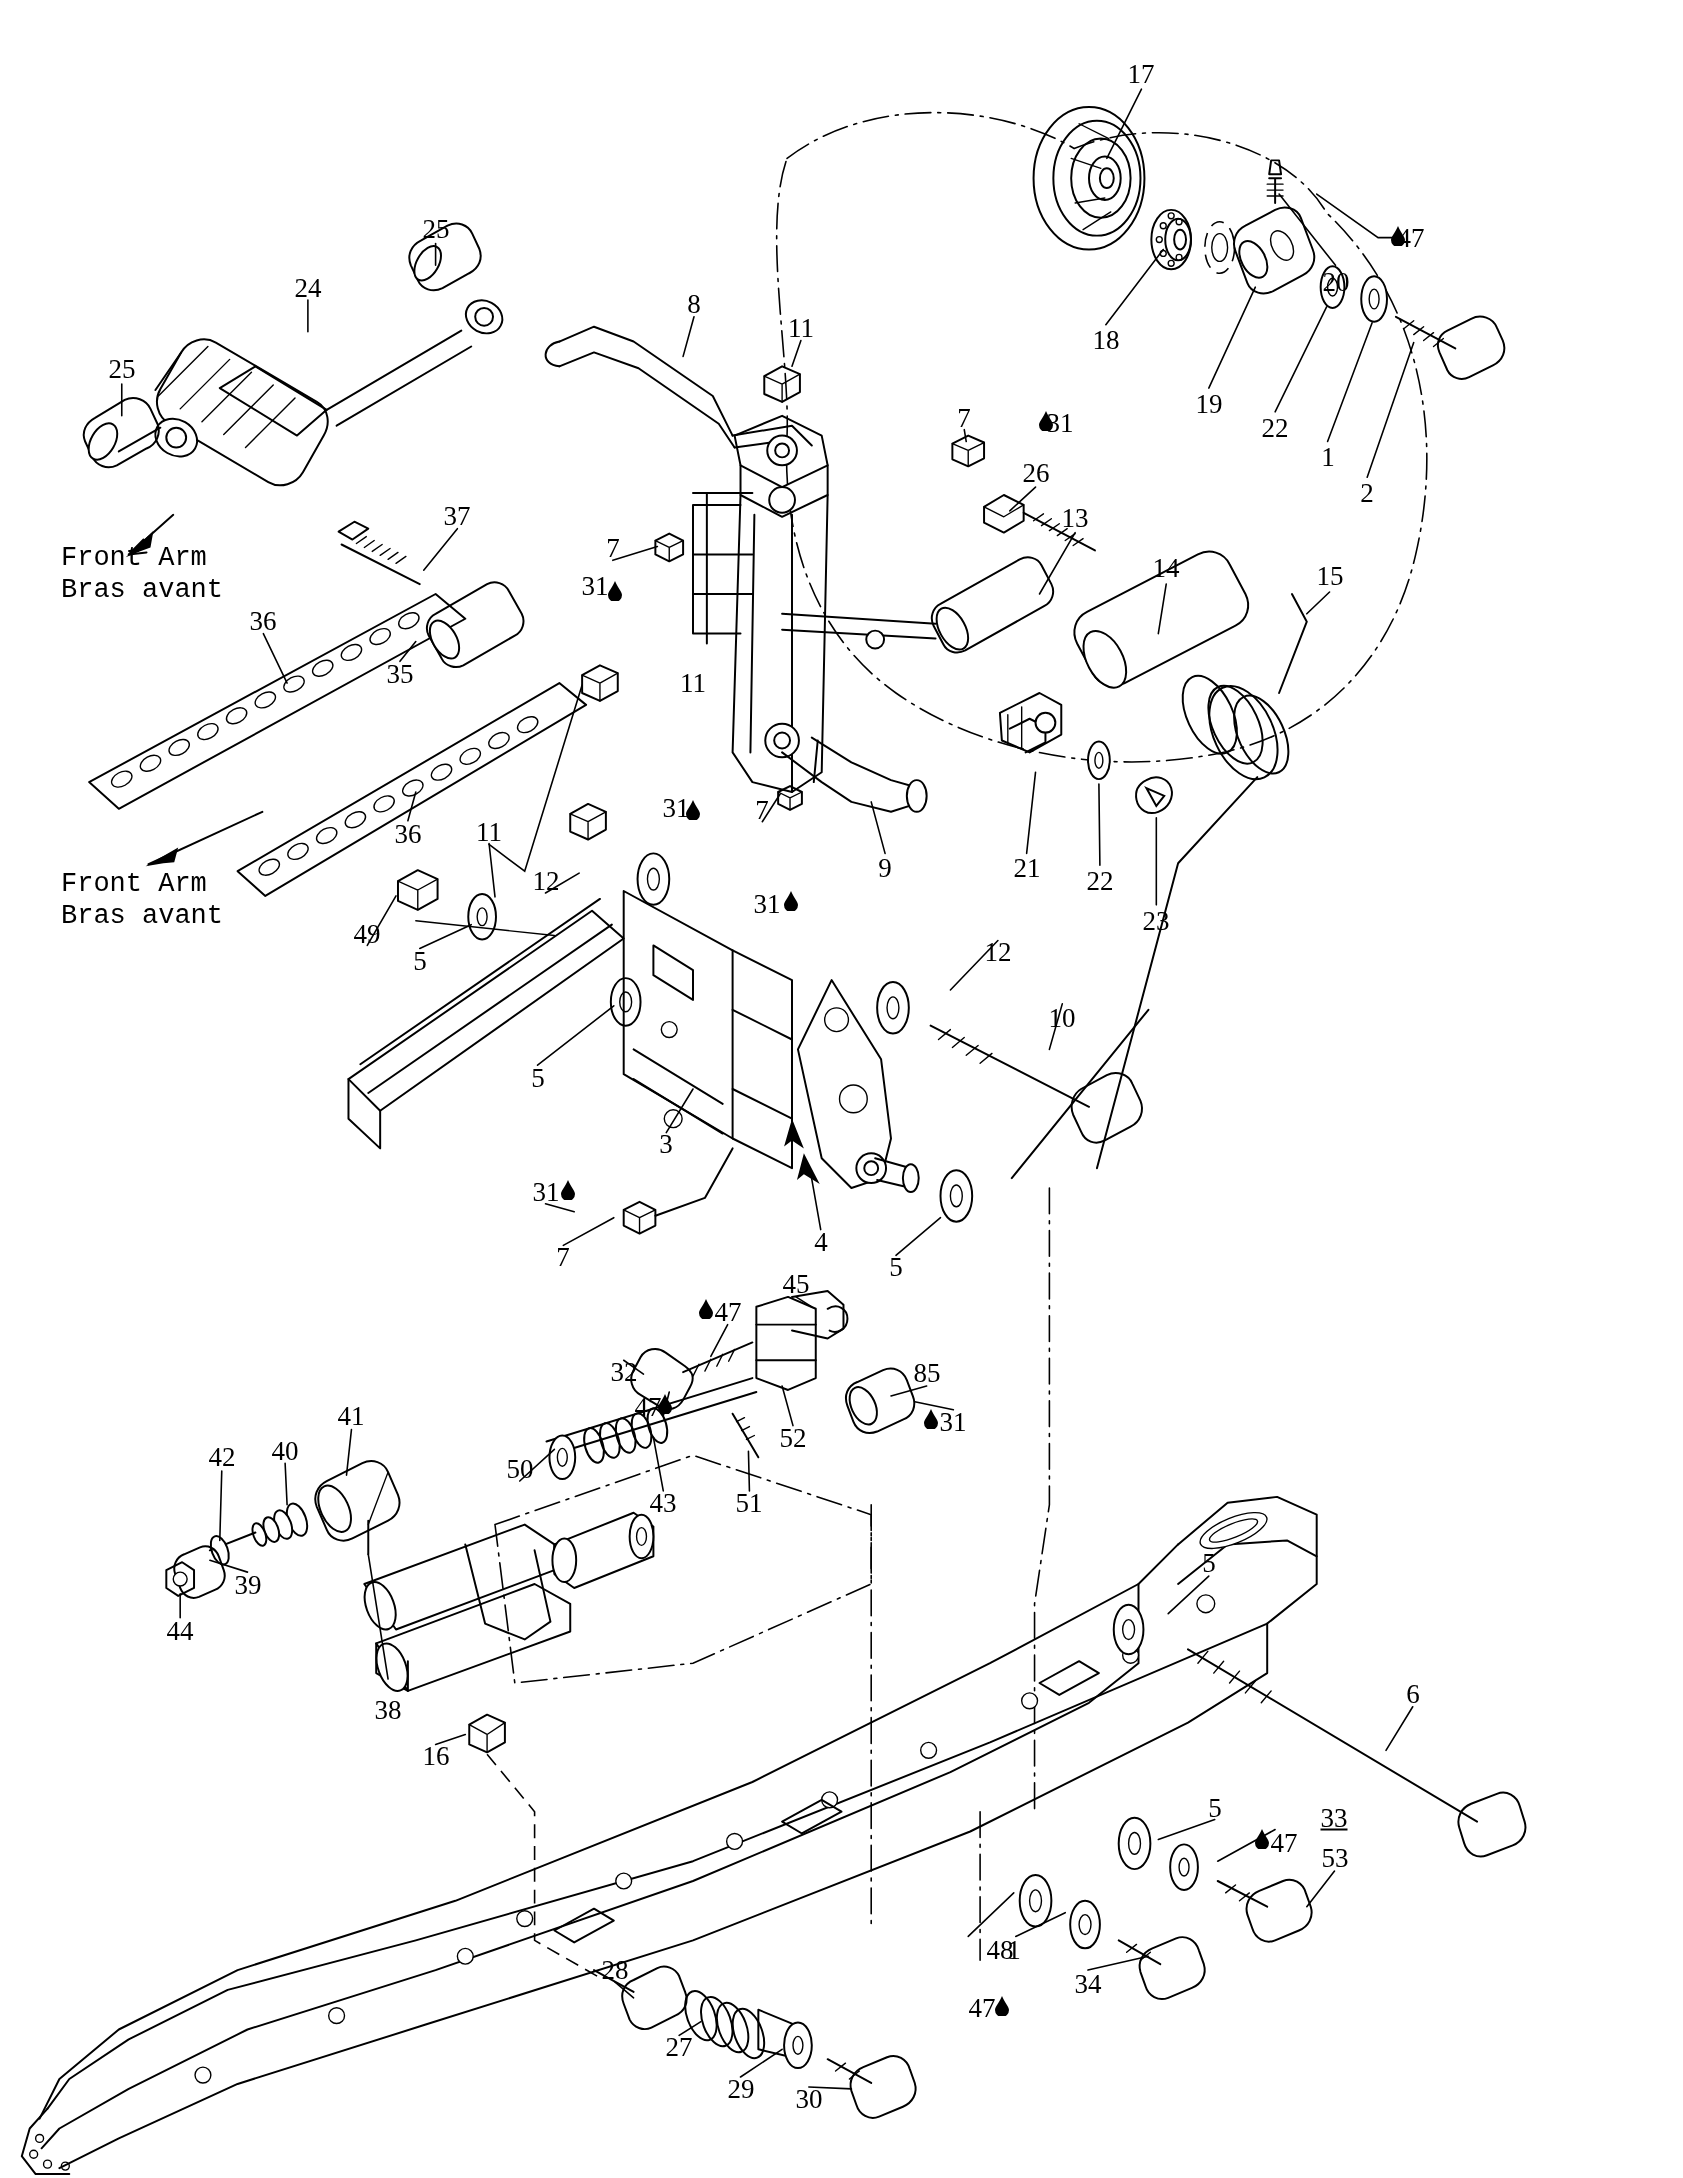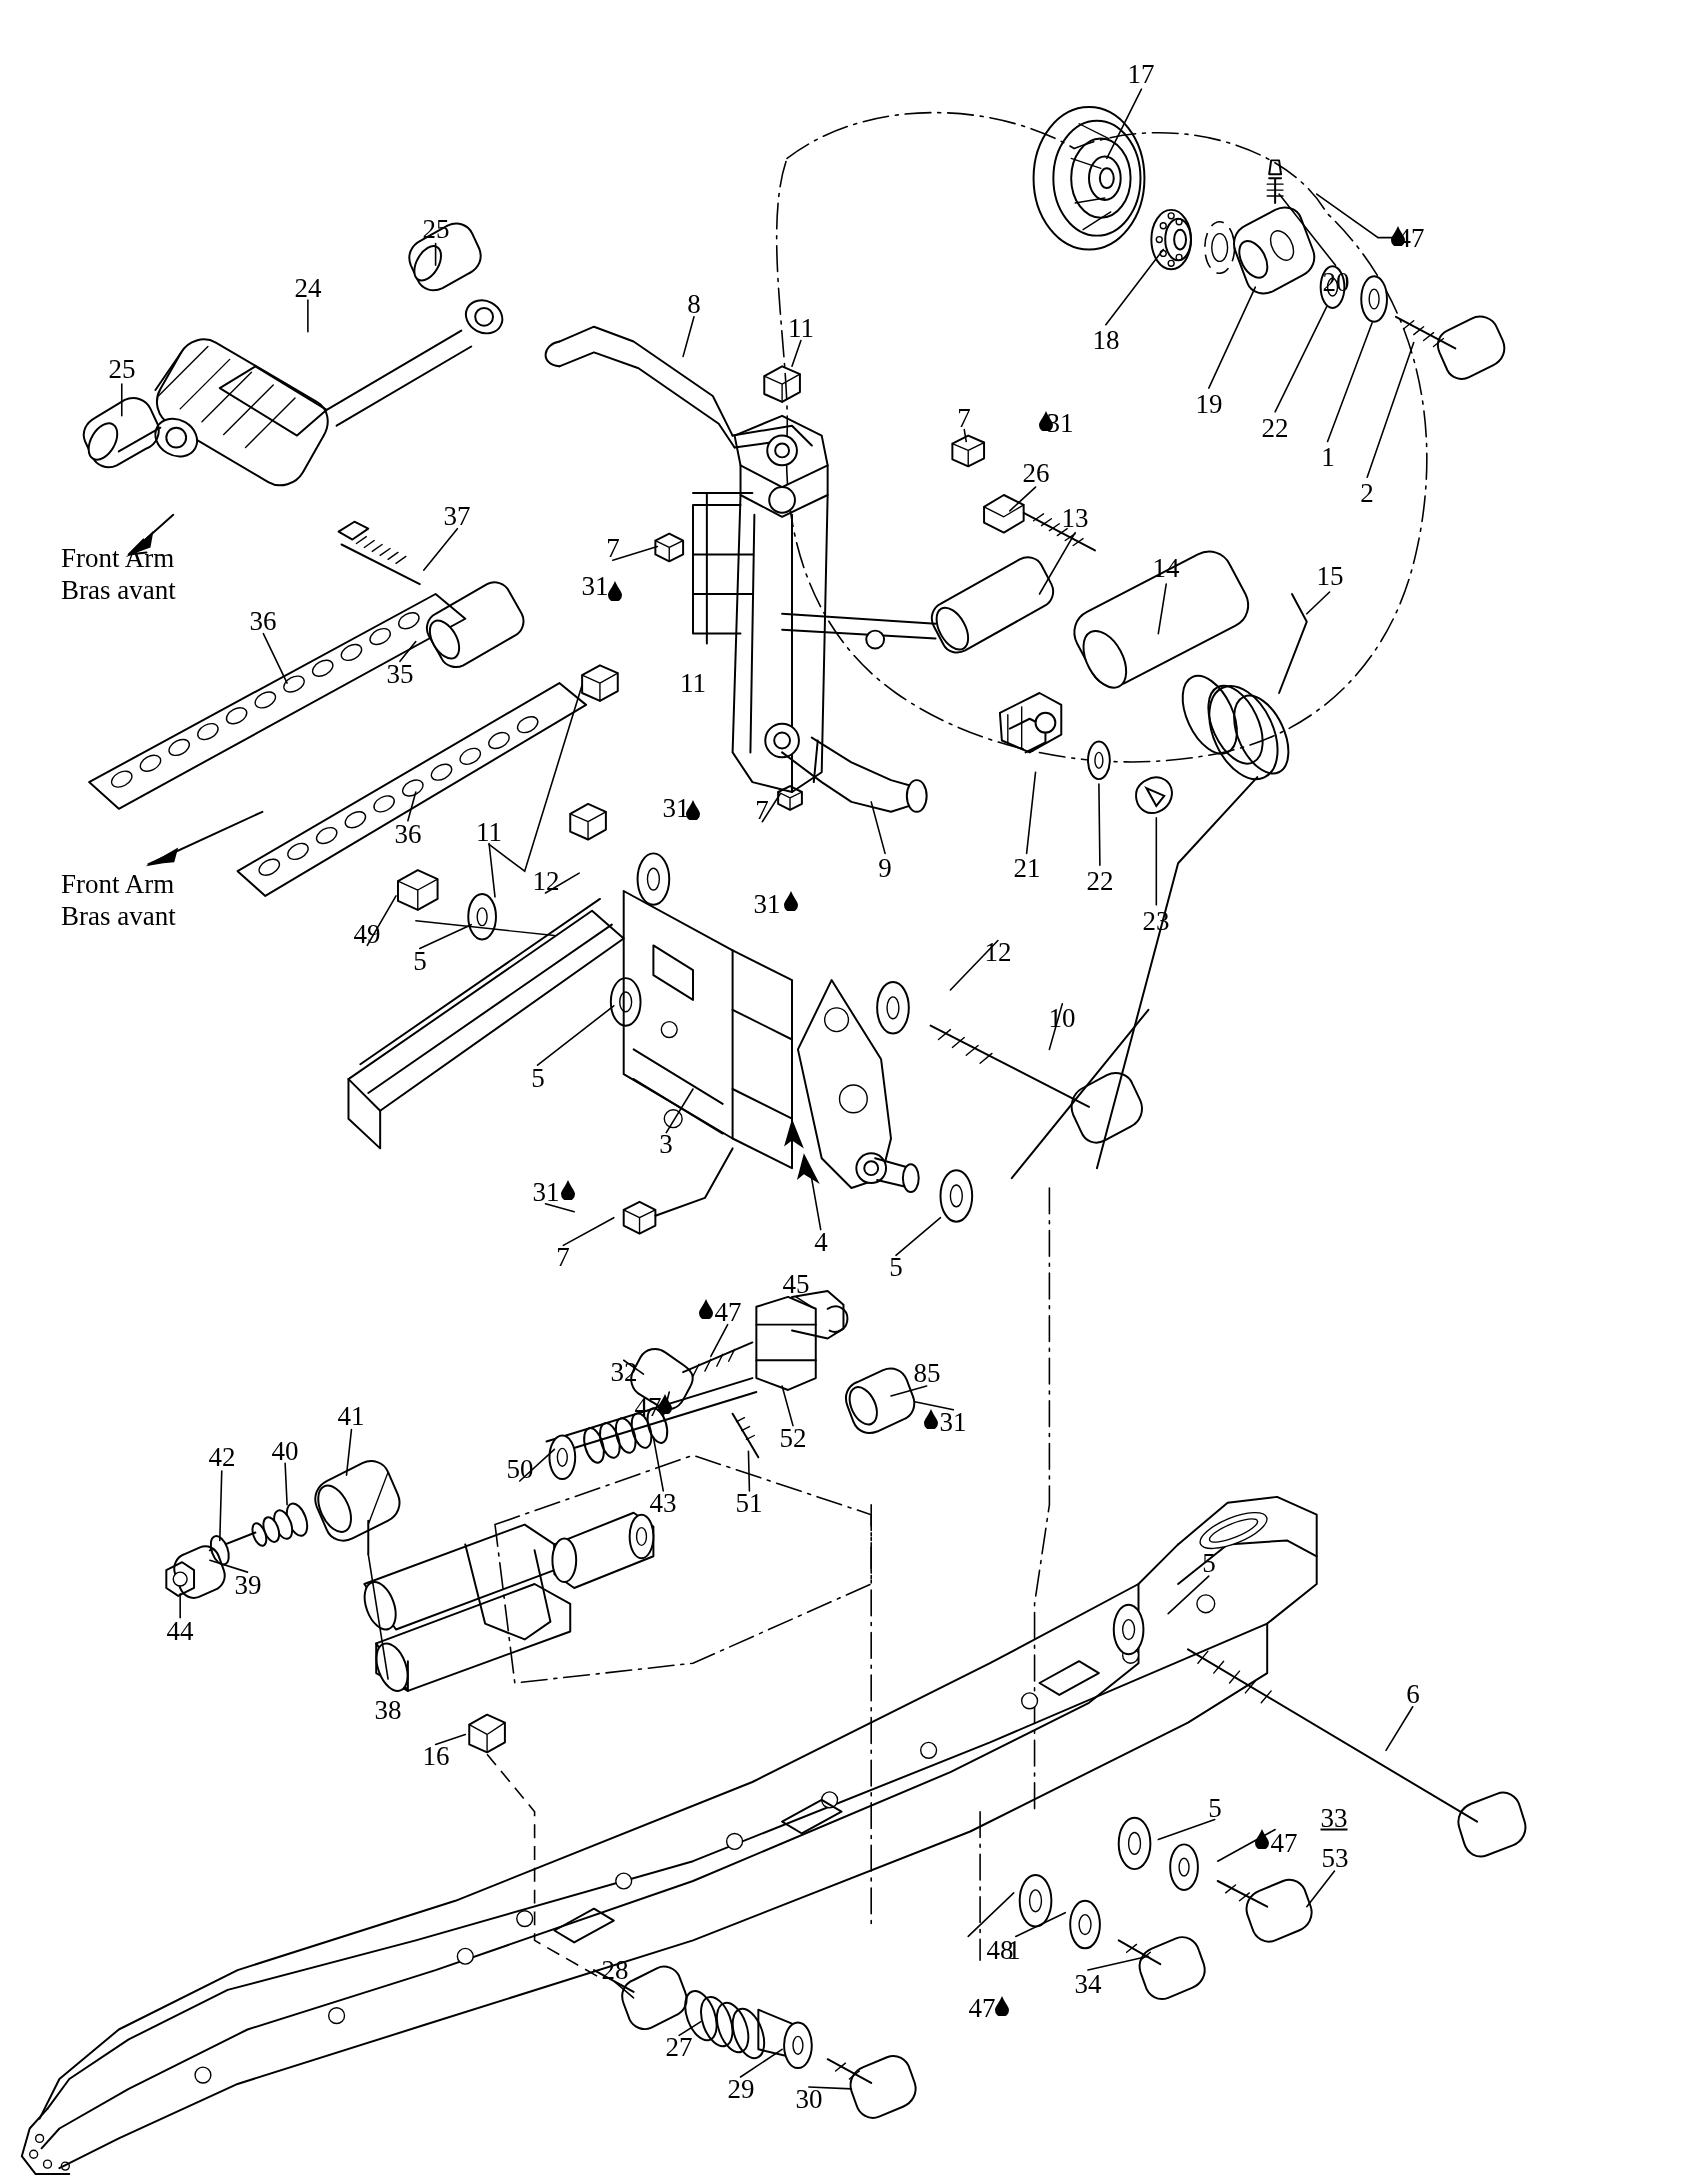--- a/index.html
+++ b/index.html
@@ -30,21 +30,21 @@
     font-family: "Liberation Serif", serif;
     font-size: 27px;
     color: #000000;
     line-height: 1;
     white-space: nowrap;
     transform: translate(-50%, -50%);
     user-select: none;
   }
   .note {
     position: absolute;
-    font-family: Liberation Serif, serif;
+    font-family: Liberation Mono, monospace;
     font-size: 27px;
     color: #000000;
     line-height: 1.18;
     white-space: pre;
     user-select: none;
   }
   .drop {
     position: absolute;
     width: 14px;
     height: 20px;

